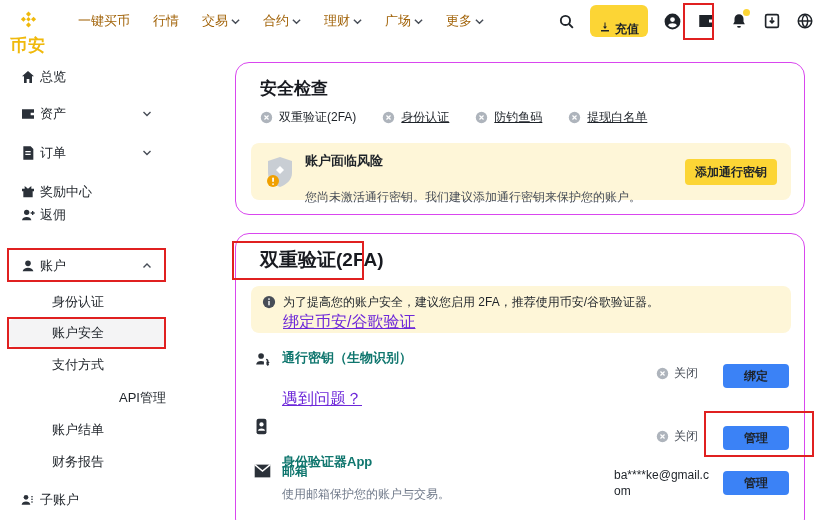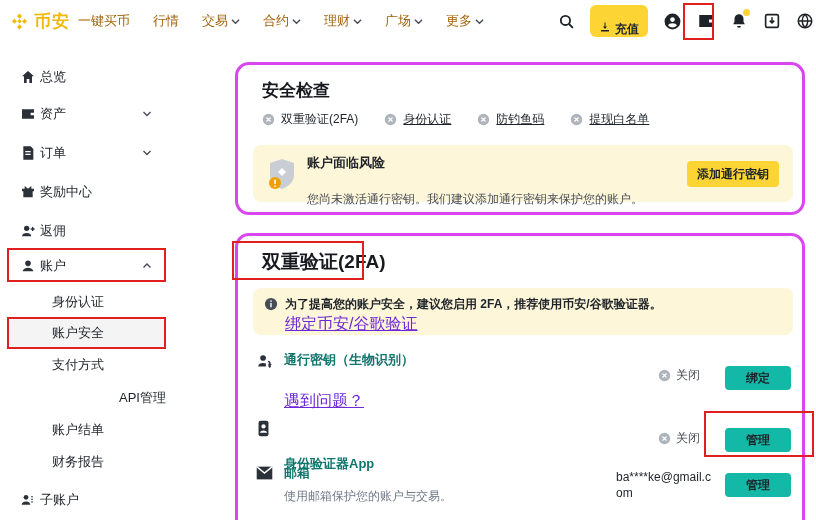--- a/index.html
+++ b/index.html
@@ -7,61 +7,61 @@
   body {
     font-family:"Liberation Sans","DejaVu Sans",sans-serif;
     background:#fff; color:#1E2329; position:relative; overflow:hidden;
     font-size:13px;
   }
   .abs { position:absolute; }
   svg { display:block; }
 
   
   .topnav { position:absolute; top:0; left:0; width:816px; height:42px; background:#fff; display:flex; align-items:center; }
-  .brand { position:absolute; left:10px; top:10px; display:flex; align-items:center; gap:5px; cursor:pointer; }
+  .brand { position:absolute; left:10px; top:10px; display:flex; align-items:center; gap:5px; cursor:pointer;flex-direction:column; }
   .brand-name { color:#F0B90B; font-weight:bold; font-size:17px; letter-spacing:1px; }
   .nav-items { position:absolute; left:78px; top:0; height:42px; display:flex; align-items:center; gap:23px; }
   .nav-item { display:flex; align-items:center; gap:3px; font-size:13px; color:#a16207; cursor:pointer; white-space:nowrap; }
   .nav-right { position:absolute; right:-6px; top:0; height:42px; display:flex; align-items:center; gap:15px; padding-right:8px; }
   .deposit-btn { background:#FCD535; border:none; border-radius:6px; height:26px; padding:16px 9px; display:flex; gap:4px; font-size:12px; font-weight:bold; color:#1E2329; cursor:pointer; }
   .bell-wrap { position:relative; }
   .bell-dot { position:absolute; top:-3px; right:-2px; width:7px; height:7px; background:#FCD535; border-radius:50%; }
 
   
   .side-item { position:absolute; left:8px; width:158px; height:28px; display:flex; align-items:center; cursor:pointer; }
   .side-item .ic { width:18px; margin-left:12px; color:#2B3139; }
   .side-item .lbl { margin-left:2px; font-size:13px; color:#1E2329; }
   .side-item .caret { position:absolute; right:14px; color:#474D57; }
   .side-sub { position:absolute; left:8px; width:158px; height:28px; display:flex; align-items:center; cursor:pointer; }
   .side-sub .lbl { margin-left:44px; font-size:13px; color:#1E2329; }
   .side-sub.active { background:#F4F4F5; border-radius:6px; }
 
   
-  .card { position:absolute; left:235px; width:570px; background:#fff; border:3px solid #d946ef; border-radius:14px; }
+  .card { position:absolute; left:235px; width:570px; background:#fff; border:1px solid #d946ef; border-radius:14px; }
   .card1 { top:62px; height:153px; }
   .card2 { top:233px; height:300px; }
   .card-title { position:absolute; left:24px; font-weight:bold; color:#181A20; }
   .tabs { position:absolute; left:24px; top:46px; display:flex; gap:26px; align-items:center; }
   .tab { display:flex; align-items:center; gap:6px; font-size:12px; color:#1E2329; cursor:pointer; }
   .tab u { text-decoration:underline; }
   .notice { position:absolute; background:#FEF6D8; border-radius:8px; }
   .risk-box { left:15px; top:80px; width:540px; height:57px; }
   .risk-title { position:absolute; left:54px; top:9px; font-size:13px; font-weight:bold; color:#1E2329; }
   .risk-desc { position:absolute; left:54px; top:30px; font-size:12px; color:#474D57;margin-top:16px; }
   .yellow-btn { position:absolute; right:14px; top:16px; background:#FCD535; border:none; border-radius:4px; height:26px; padding:0 10px; font-size:12px; font-weight:bold; color:#1E2329; cursor:pointer; }
   .info-box { left:15px; top:52px; width:540px; height:47px; }
-  .info-line { position:absolute; left:32px; top:8px; font-size:12px; color:#1E2329;font-weight:bold; }
+  .info-line { position:absolute; left:32px; top:8px; font-size:12px; color:#1E2329; }
   .gold-link { color:#6d28d9; text-decoration:underline; cursor:pointer; font-size:16px; }
   .info-link { position:absolute; left:32px; top:26px; }
 
   .sec-row-title { position:absolute; font-size:13px; font-weight:bold; color:#0f766e; }
   .sec-row-desc { position:absolute; font-size:12px; color:#707A8A; }
   .row-ic { position:absolute; left:18px; color:#2B3139; }
   .status { position:absolute; left:420px; display:flex; align-items:center; gap:5px; font-size:12px; color:#474D57; }
-  .gray-btn { position:absolute; left:487px; width:66px; height:24px; background:#14b8a6; border:none; border-radius:4px; font-size:12px; font-weight:bold; color:#1E2329; cursor:pointer; }
+  .gray-btn { position:absolute; left:487px; width:66px; height:24px; background:#3b82f6; border:none; border-radius:4px; font-size:12px; font-weight:bold; color:#1E2329; cursor:pointer; }
   .email-val { position:absolute; left:378px; width:98px; font-size:12px; color:#1E2329; word-break:break-all; line-height:16px; }
 
   
   .anno { position:absolute; border:2px solid #E02020; pointer-events:none; }
 </style>
 </head>
 <body>
 
 <div class="topnav">
   <div class="brand">
@@ -198,21 +198,21 @@
       </span>
   </div>
   <div class="side-item" style="top:178px;">
     <span class="ic">
         <svg width="16" height="16" viewBox="0 0 24 24" fill="#2B3139">
           <path d="M3 7h18v4h-2v9H5v-9H3zm8 4h2v9h-2zM7 3l5 4 5-4v4H7z"></path>
         </svg>
       </span>
     <span class="lbl">奖励中心</span>
   </div>
-  <div class="side-item" style="top:217px;">
+  <div class="side-item" style="top:201px;">
     <span class="ic">
         <svg width="16" height="16" viewBox="0 0 24 24" fill="#2B3139">
           <circle cx="10" cy="8" r="4"></circle>
           <path d="M3 20c.5-3.5 3.4-5 7-5s6.5 1.5 7 5z"></path>
           <path d="M18 6h2v2h2v2h-2v2h-2v-2h-2V8h2z"></path>
         </svg>
       </span>
     <span class="lbl">返佣</span>
   </div>
   <div class="side-item" style="top:252px;">

